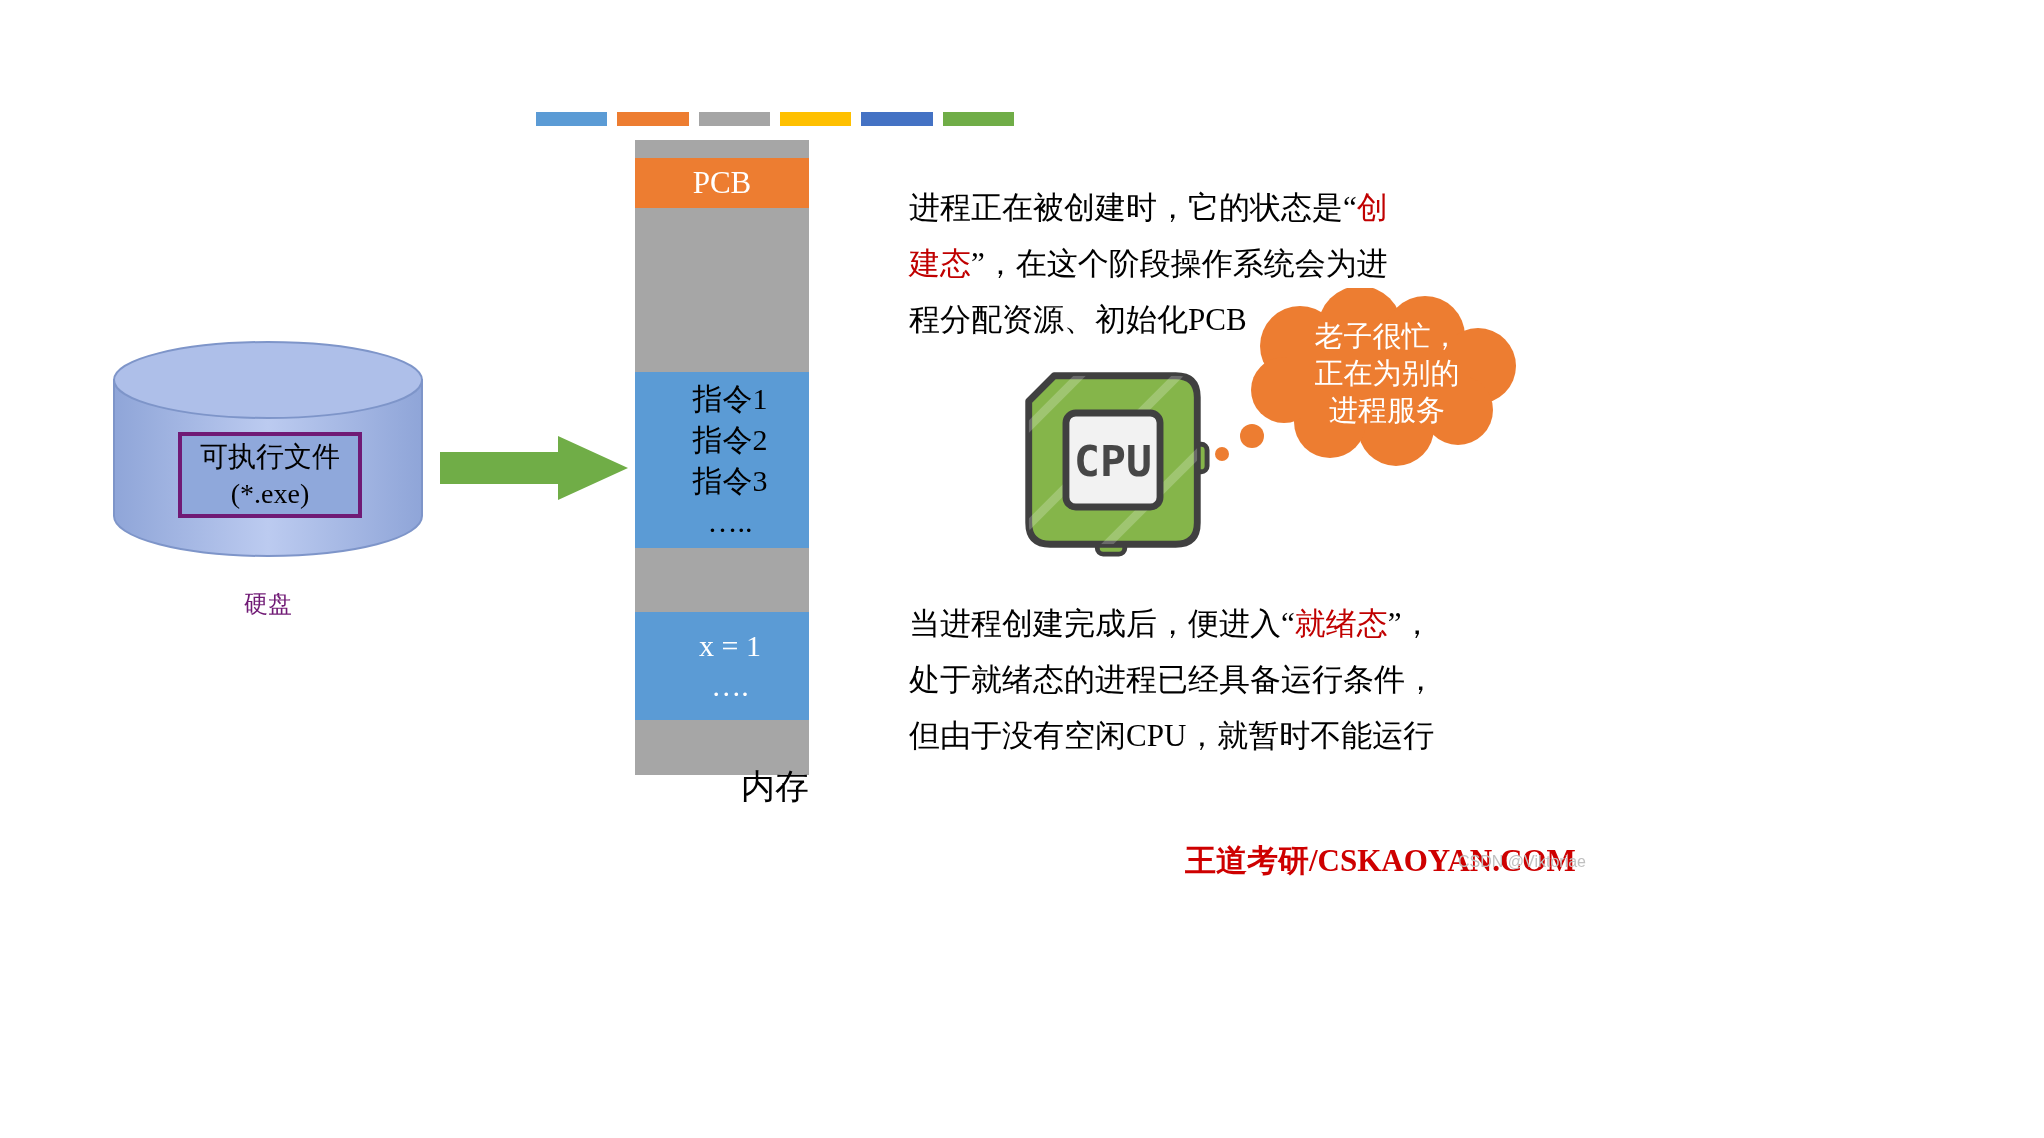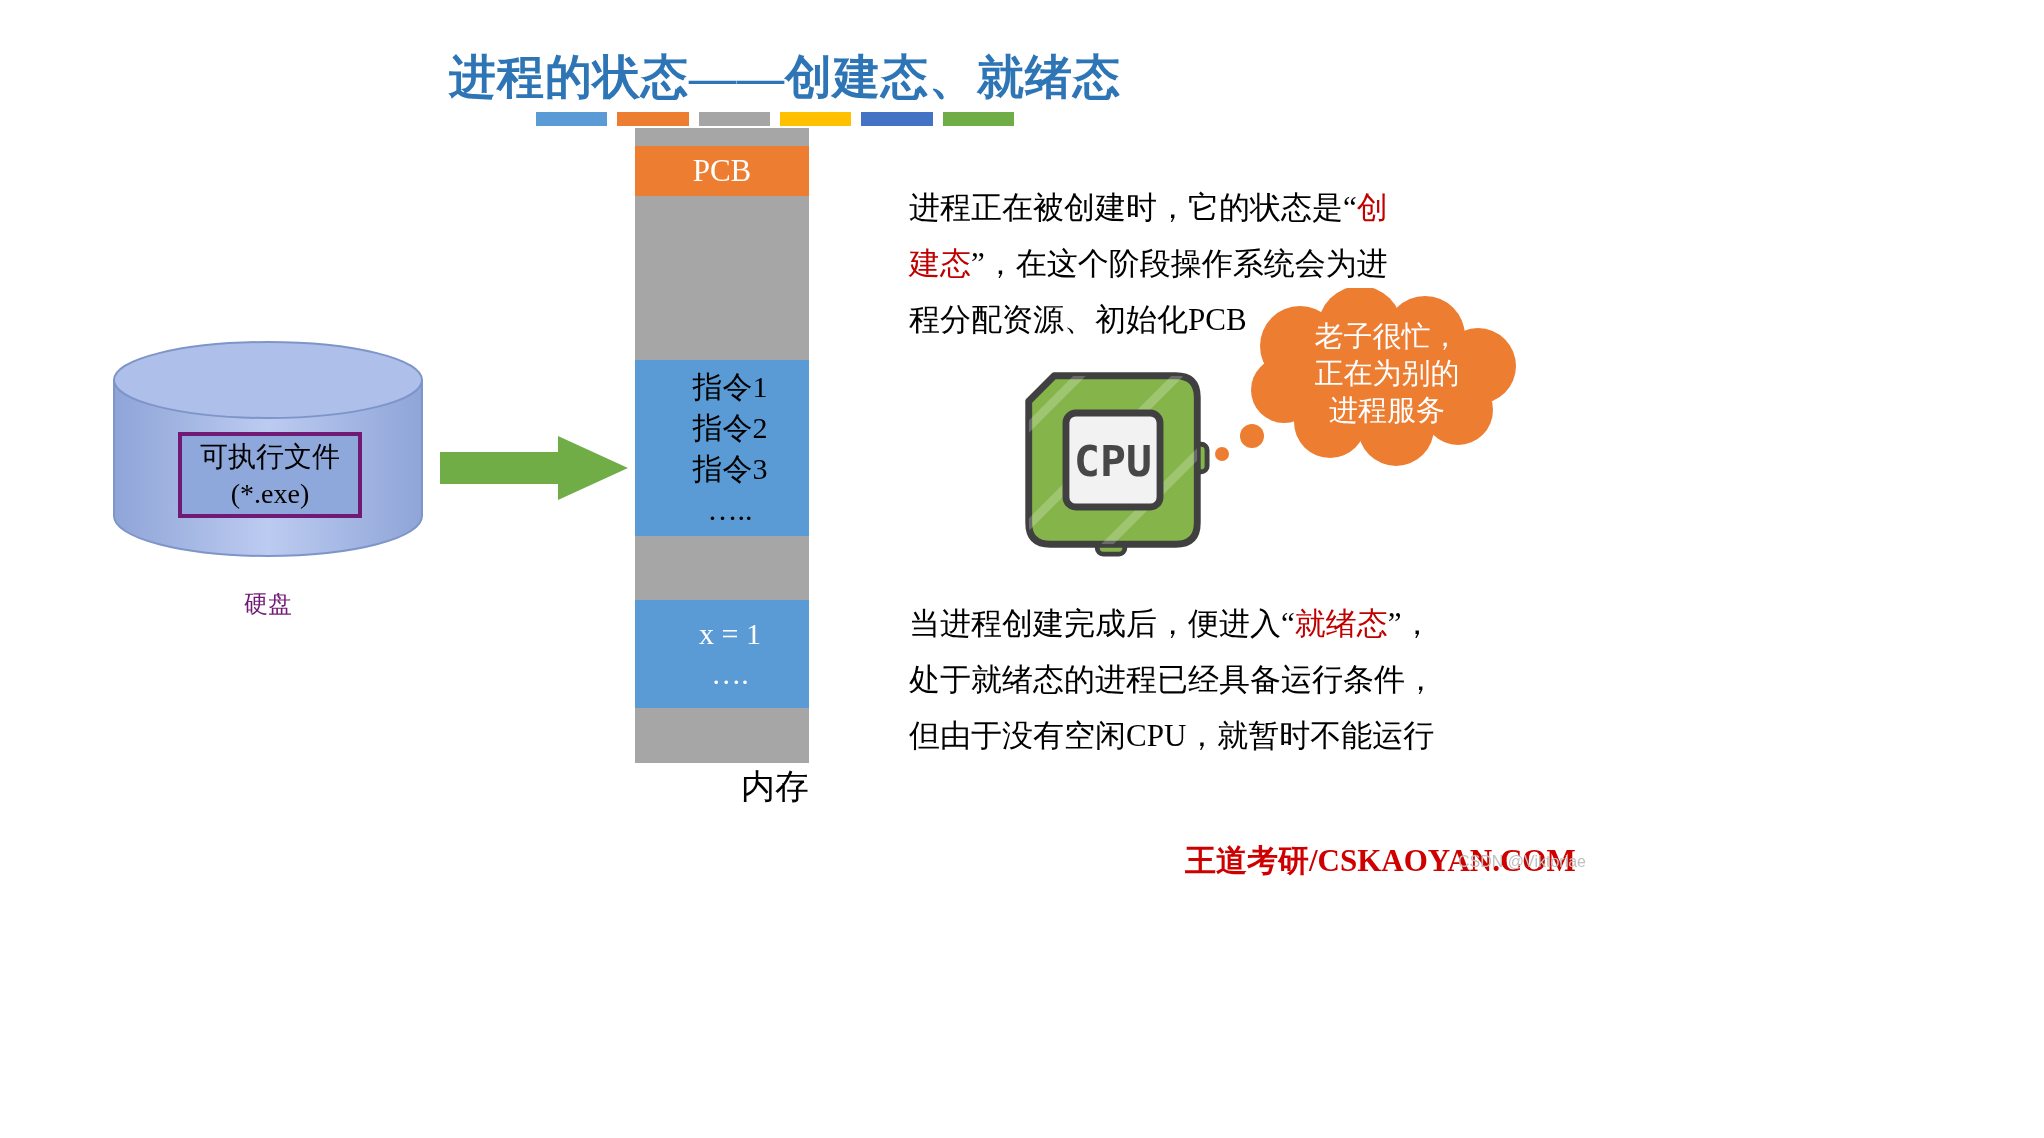--- a/index.html
+++ b/index.html
@@ -12,21 +12,21 @@
 
   
   .title {
     left:0; top:46px; width:1570px; text-align:center;
     font-size:47px; font-weight:bold; color:#2E75B6; letter-spacing:1px;
   }
   .bars { left:536px; top:112px; width:478px; display:flex; gap:10px; }
   .bar { height:14px; flex:1; }
 
   
-  .mem { left:635px; top:128px; width:174px; display:flex; flex-direction:column; }
+  .mem { left:635px; top:140px; width:174px; display:flex; flex-direction:column; }
   .sec { width:100%; }
   .sec.gray   { background:#A6A6A6; }
   .sec.orange { background:#ED7D31; color:#ffffff; display:flex; align-items:center; justify-content:center; font-size:31px; }
   .sec.blue   { background:#5B9BD5; display:flex; flex-direction:column; align-items:center; justify-content:center;padding-left:16px; }
   .instr { color:#000000; font-size:30px; line-height:41px; }
   .xblk  { color:#ffffff; font-size:30px; line-height:40px; }
   .h18 { height:18px; } .h50 { height:50px; } .h164 { height:164px; }
   .h176 { height:176px; } .h64 { height:64px; } .h88 { height:108px; } .h55 { height:55px; }
   .mem-label { left:635px; top:764px; width:174px; text-align:right; font-size:34px; color:#000; }
 
@@ -62,21 +62,20 @@
   
   .brand { left:1185px; top:840px; font-size:31px; font-weight:bold; color:#CE0000;text-align:right; }
   .watermark { left:1458px; top:853px; font-size:16px; color:#C0C0C0;
                font-family:"Liberation Sans","DejaVu Sans",sans-serif; }
 </style>
 </head>
 <body>
 
 <div class="page">
 
-  <h1 class="abs title">进程的状态——创建态、就绪态</h1>
 
   <div class="abs bars">
     <span class="bar" style="background: rgb(91, 155, 213);"></span>
     <span class="bar" style="background: rgb(237, 125, 49);"></span>
     <span class="bar" style="background: rgb(165, 165, 165);"></span>
     <span class="bar" style="background: rgb(255, 192, 0);"></span>
     <span class="bar" style="background: rgb(68, 114, 196);"></span>
     <span class="bar" style="background: rgb(112, 173, 71);"></span>
   </div>
 

